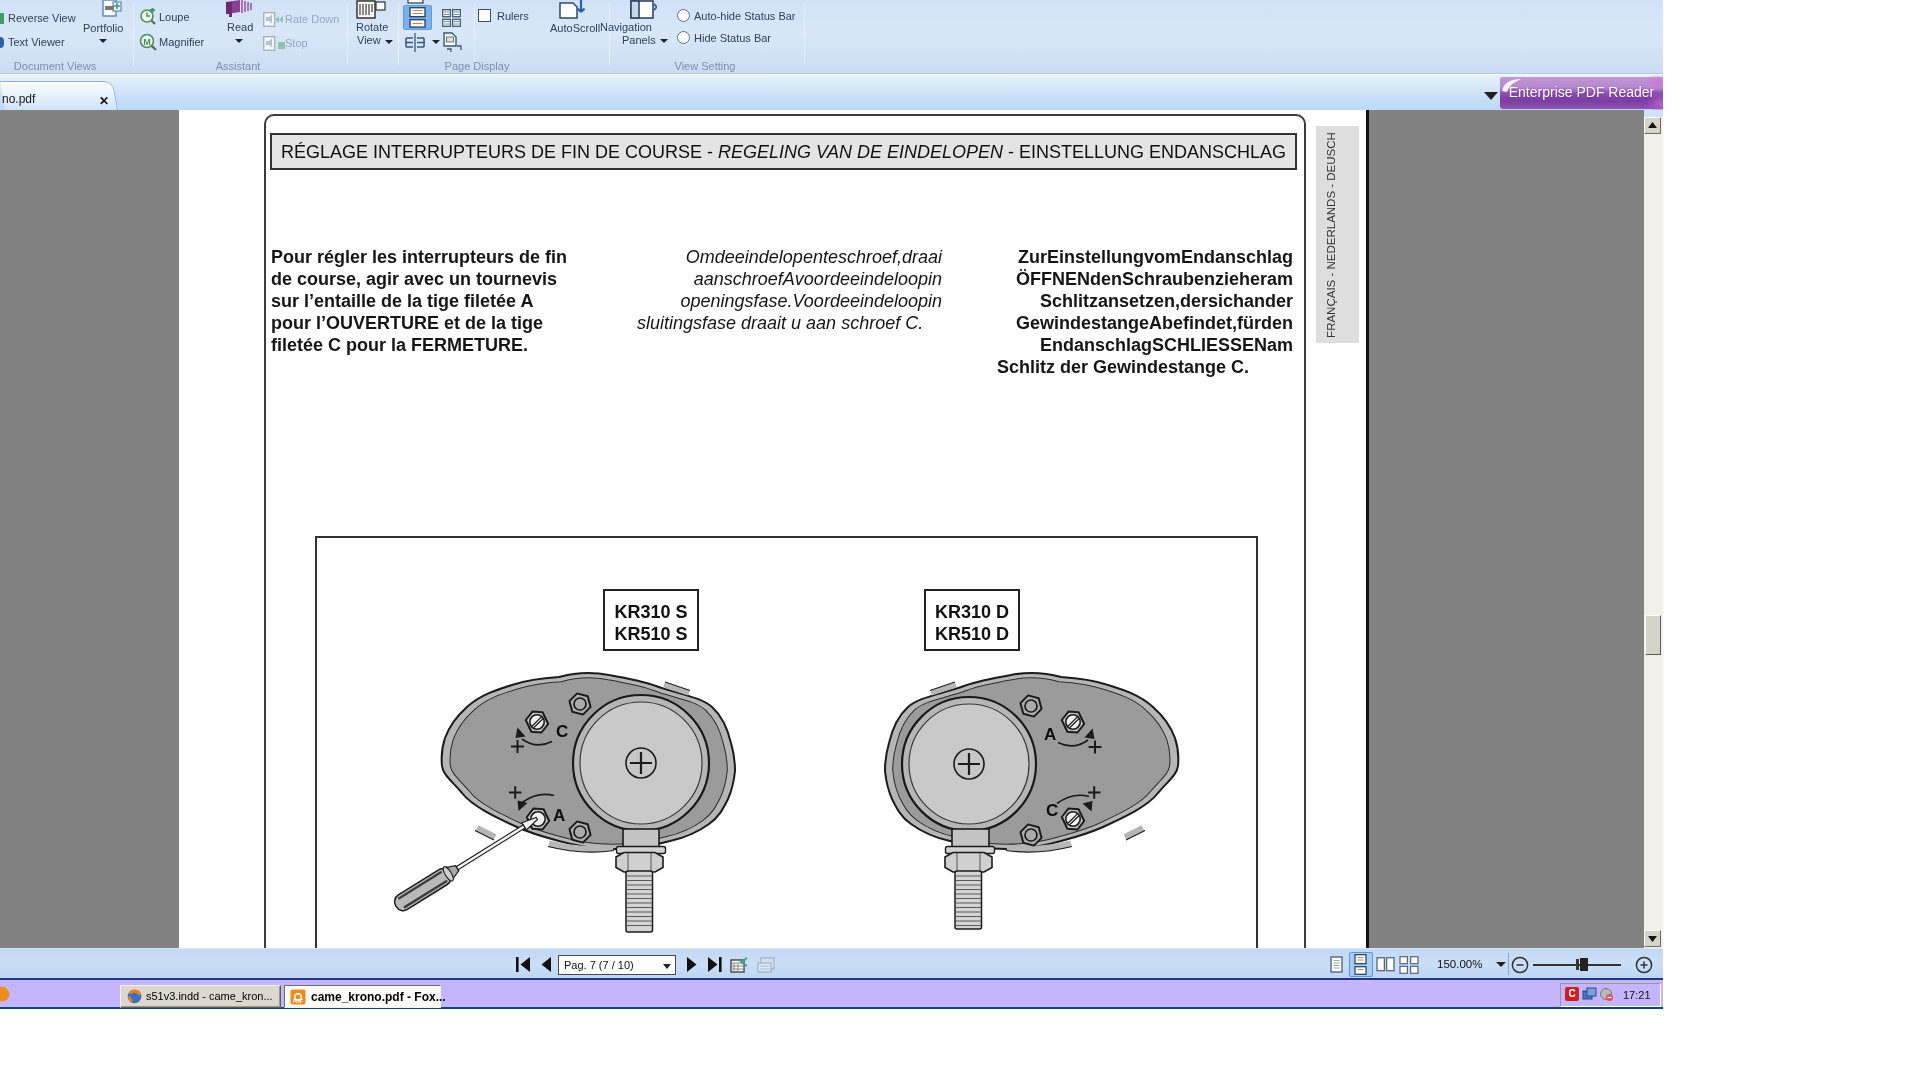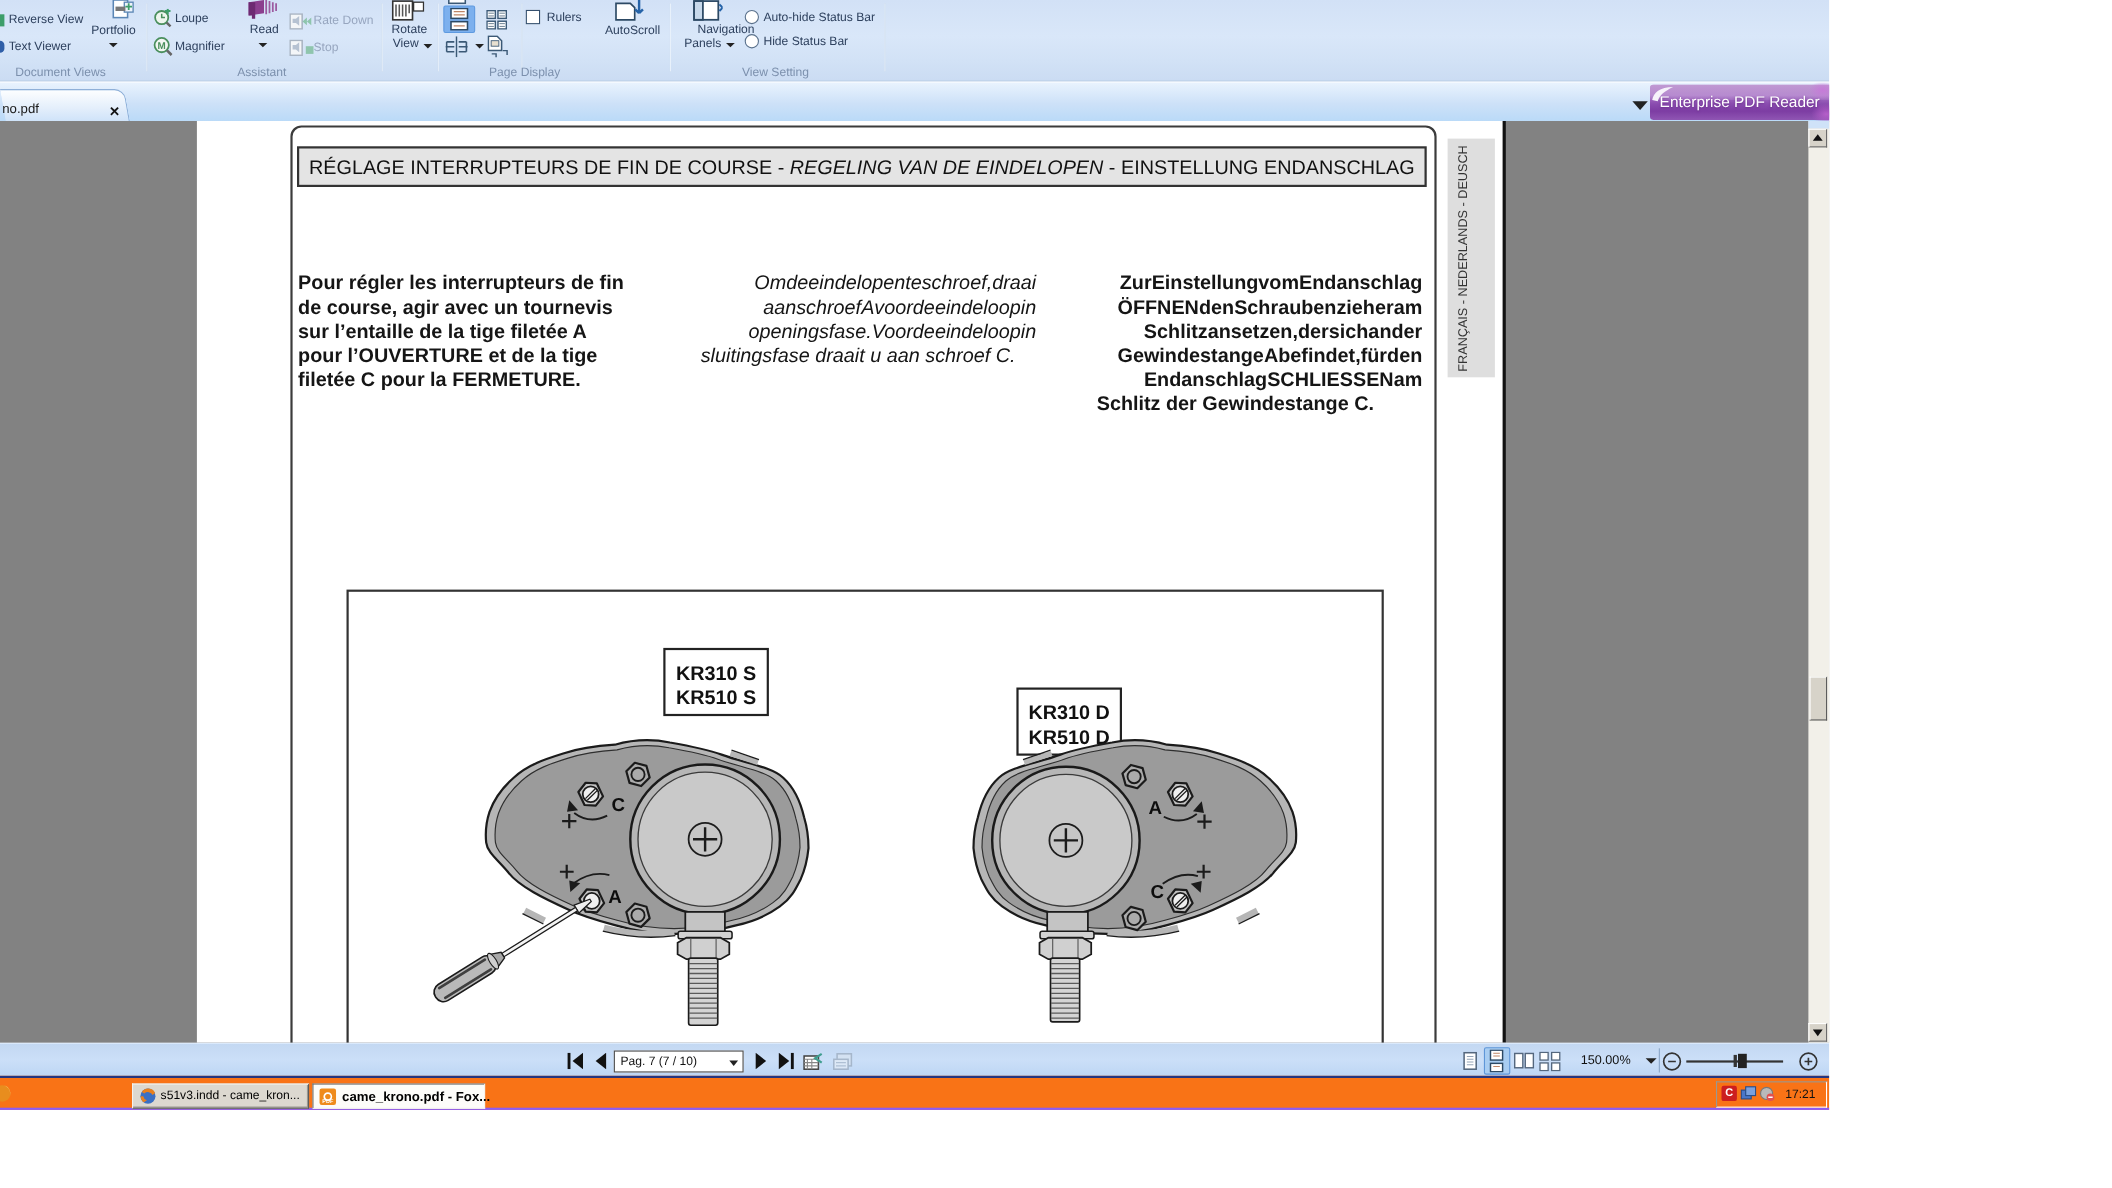--- a/index.html
+++ b/index.html
@@ -48,22 +48,22 @@
   .sbtn { position:absolute; left:0; width:17px; height:17px; background:#d7d3c9; border:1px solid #fff;
     border-right-color:#6c6c6c; border-bottom-color:#6c6c6c; }
   #sthumb { position:absolute; left:1px; top:505px; width:16px; height:40px; background:#d7d3c9; border:1px solid #fff;
     border-right-color:#5c5c5c; border-bottom-color:#5c5c5c; }
 
   
   #statusbar { position:absolute; left:0; top:948px; width:1663px; height:30px;
     background:linear-gradient(#c3d8f2,#cbdff8 50%,#bed6f4); border-top:1px solid #d6e7fb;padding-left:24px; }
 
   
-  #taskbar { position:absolute; left:0; top:978px; width:1663px; height:31px; background:#f97316;
-    border-top:2px solid #26357f; border-bottom:2px solid #8b5cf6; }
+  #taskbar { position:absolute; left:0; top:978px; width:1663px; height:31px; background:#c4b5fd;
+    border-top:2px solid #26357f; border-bottom:2px solid #0c4a6e; }
   .tbtn { position:absolute; top:5px; height:23px; font-size:12px; color:#000; }
 </style>
 </head>
 <body>
 <div id="app">
   <div id="ribbon">
     <div class="rsep" style="left:133px"></div>
     <div class="rsep" style="left:347px"></div>
     <div class="rsep" style="left:398px"></div>
     <div class="rsep" style="left:474px"></div>
@@ -165,21 +165,21 @@
       <path d="M1 3 h13 l4 4 v11 h-17 z" fill="#fff" stroke="#2c4964" stroke-width="1.5"></path>
       <path d="M22 0 v12 M22 12 l-3.5 -3.5 M22 12 l3.5 -3.5" stroke="#2563a8" stroke-width="2.2" fill="none"></path>
     </svg>
     <div class="rlabel" style="left:550px;top:22px">AutoScroll</div>
 
     <svg class="abs" style="left:630px;top:0" width="27" height="19" viewBox="0 0 27 19">
       <rect x="1" y="1" width="22" height="17" fill="#fff" stroke="#2c4964" stroke-width="1.6"></rect>
       <rect x="1" y="1" width="8" height="17" fill="#c7d8ea" stroke="#2c4964" stroke-width="1.6"></rect>
       <path d="M24 4 l3 3 l-3 3" stroke="#2563a8" stroke-width="1.8" fill="none"></path>
     </svg>
-    <div class="rlabel" style="left:634px;top:21px">Navigation</div>
+    <div class="rlabel" style="left:600px;top:21px">Navigation</div>
     <div class="rlabel" style="left:622px;top:34px">Panels</div>
     <div class="dda" style="left:660px;top:39px"></div>
 
     <div class="abs" style="left:677px;top:9px;width:13px;height:13px;background:#fff;border:1px solid #5a718c;border-radius:50%"></div>
     <div class="rlabel" style="left:694px;top:10px">Auto-hide Status Bar</div>
     <div class="abs" style="left:677px;top:31px;width:13px;height:13px;background:#fff;border:1px solid #5a718c;border-radius:50%"></div>
     <div class="rlabel" style="left:694px;top:32px">Hide Status Bar</div>
   </div>
   <div id="tabbar">
     <div id="tab1"></div>
@@ -260,21 +260,21 @@
           </div>
         <div class="jl">
             <span>Endanschlag</span>
             <span>SCHLIESSEN</span>
             <span>am</span>
           </div>
         <div>Schlitz der Gewindestange C.</div>
       </div>
       <div id="figbox">
         <div class="klabel" style="left:270px;margin-left:16px;">KR310 S<br>KR510 S</div>
-        <div class="klabel" style="left:607px;margin-top:36px;">KR310 D<br>KR510 D</div>
+        <div class="klabel" style="left:607px;">KR310 D<br>KR510 D</div>
       </div>
       <div id="langtab">
           <div>FRANÇAIS - NEDERLANDS - DEUSCH</div>
         </div>
     </div>
     <svg class="abs" style="left:370px;top:550px" width="390" height="288" viewBox="370 660 390 288">
       <g id="mach">
       <path d="M 559 677 C 577 672, 594 672, 609 675 C 626 678, 642 681, 656 686 C 678 694, 701 697, 712 707 C 723 717, 728 730, 731 743 C 734 753, 735 762, 735 771 C 734 781, 732 790, 728 799 C 723 809, 719 817, 709 824 C 698 832, 684 838, 670 841 C 652 846, 632 849, 614 849 C 594 849, 576 846, 559 841 C 544 837, 530 833, 517 827 C 495 817, 472 806, 462 793 C 453 782, 443 775, 442 766 C 441 756, 442 747, 445 738 C 449 727, 458 715, 467 707 C 480 695, 496 690, 512 685 C 527 680, 543 678, 559 677 Z" fill="#b6b6b6" stroke="#1b1b1b" stroke-width="2"></path>
       <path d="M 549 843.5 Q 582 852 613 847.5" stroke="#b6b6b6" stroke-width="6" fill="none"></path>
       <path d="M 548 846.5 Q 582 855 614 850.5" stroke="#1b1b1b" stroke-width="1.2" fill="none"></path>

